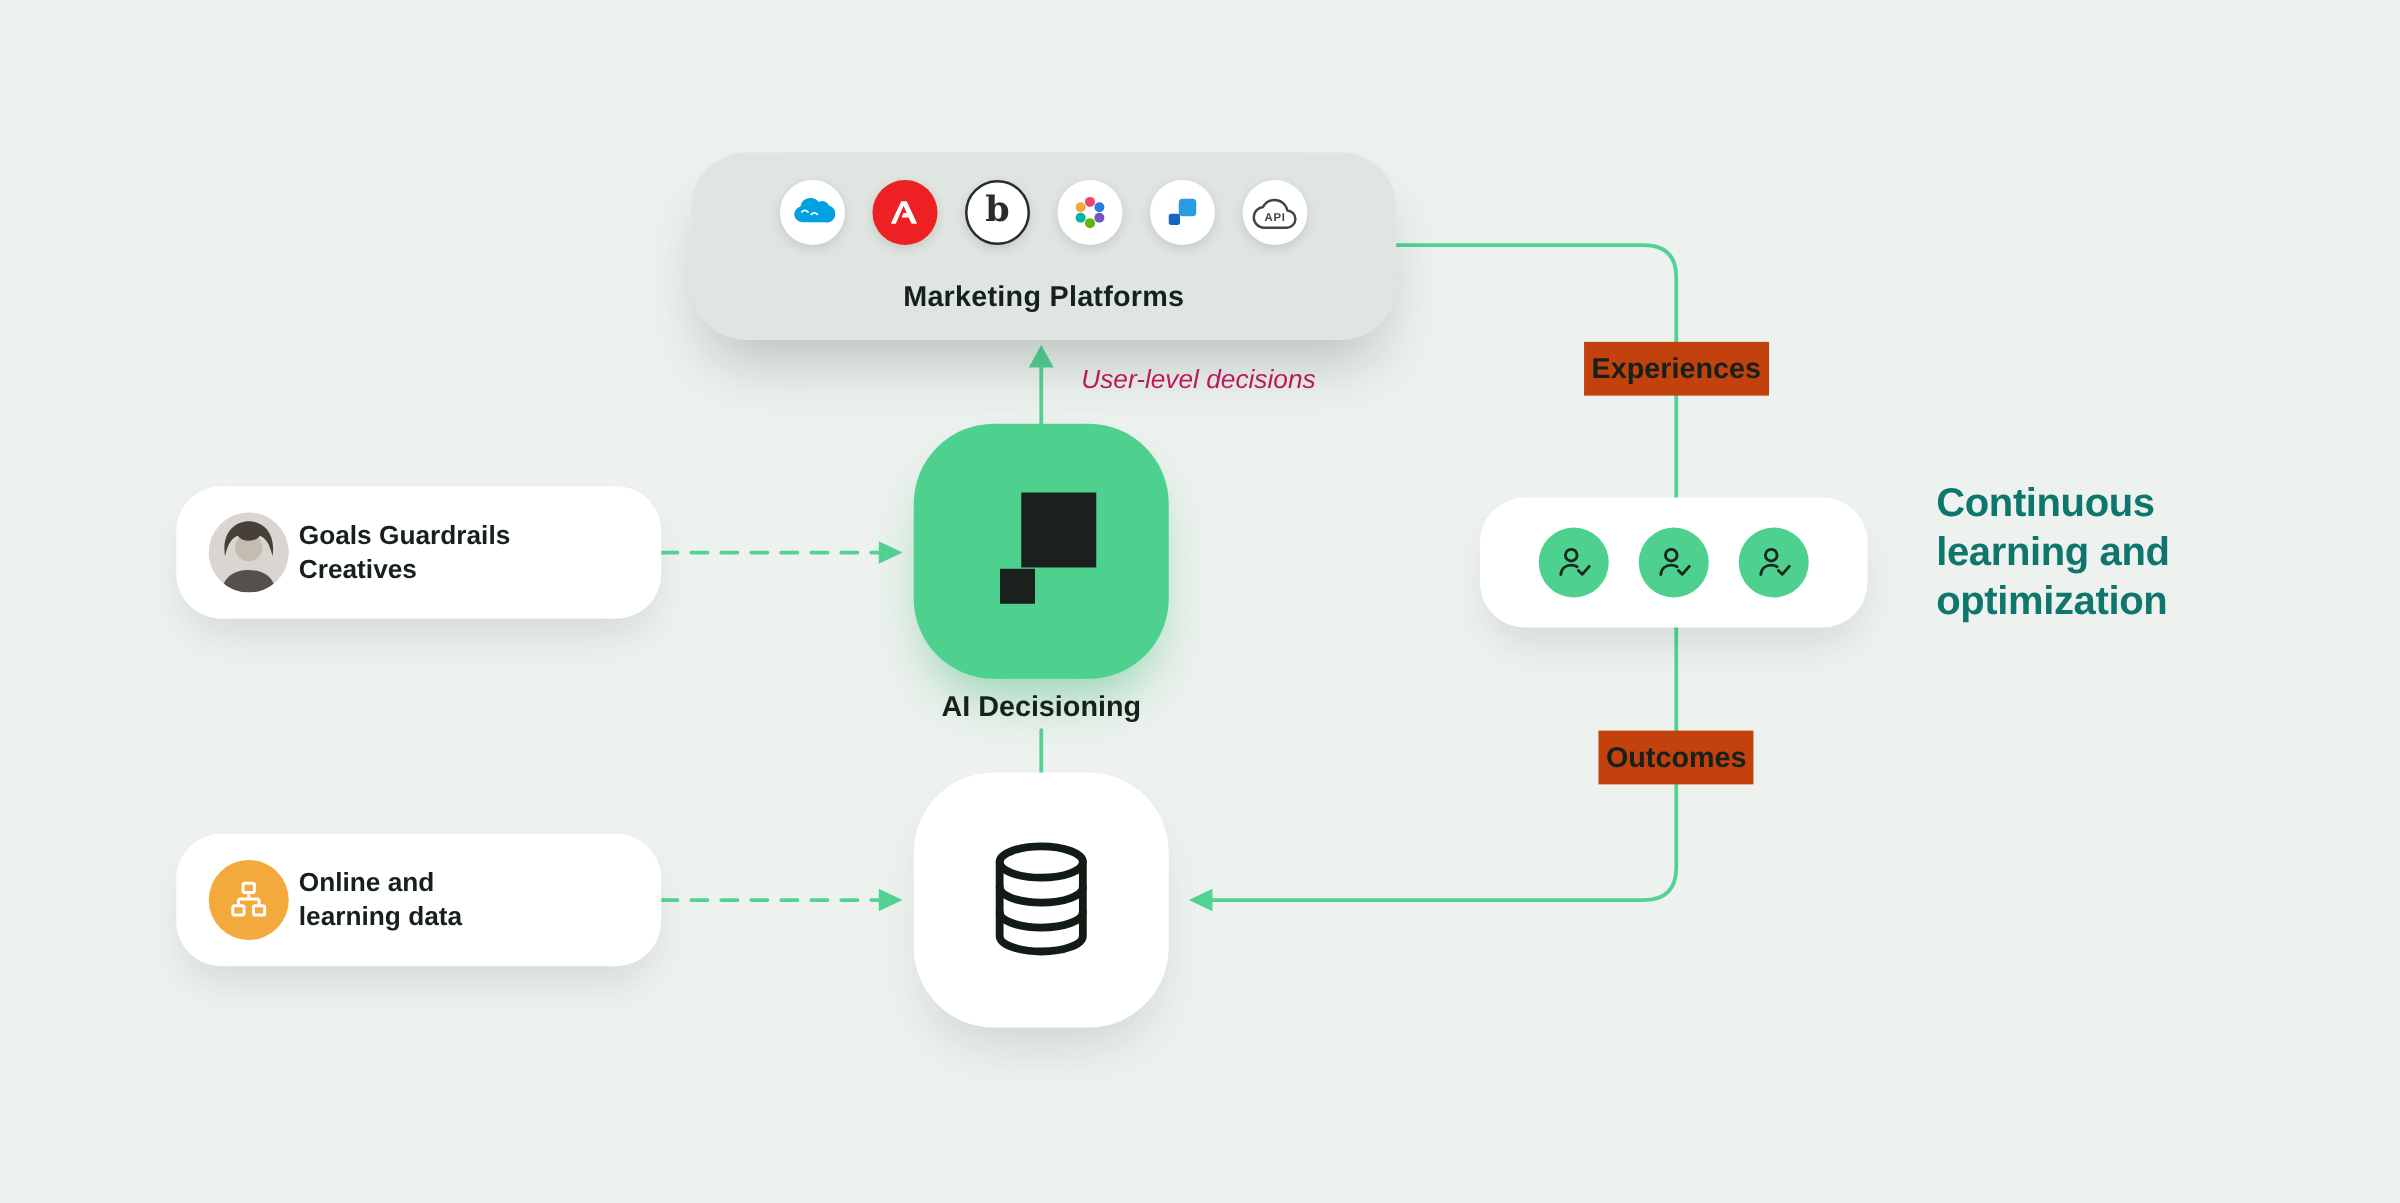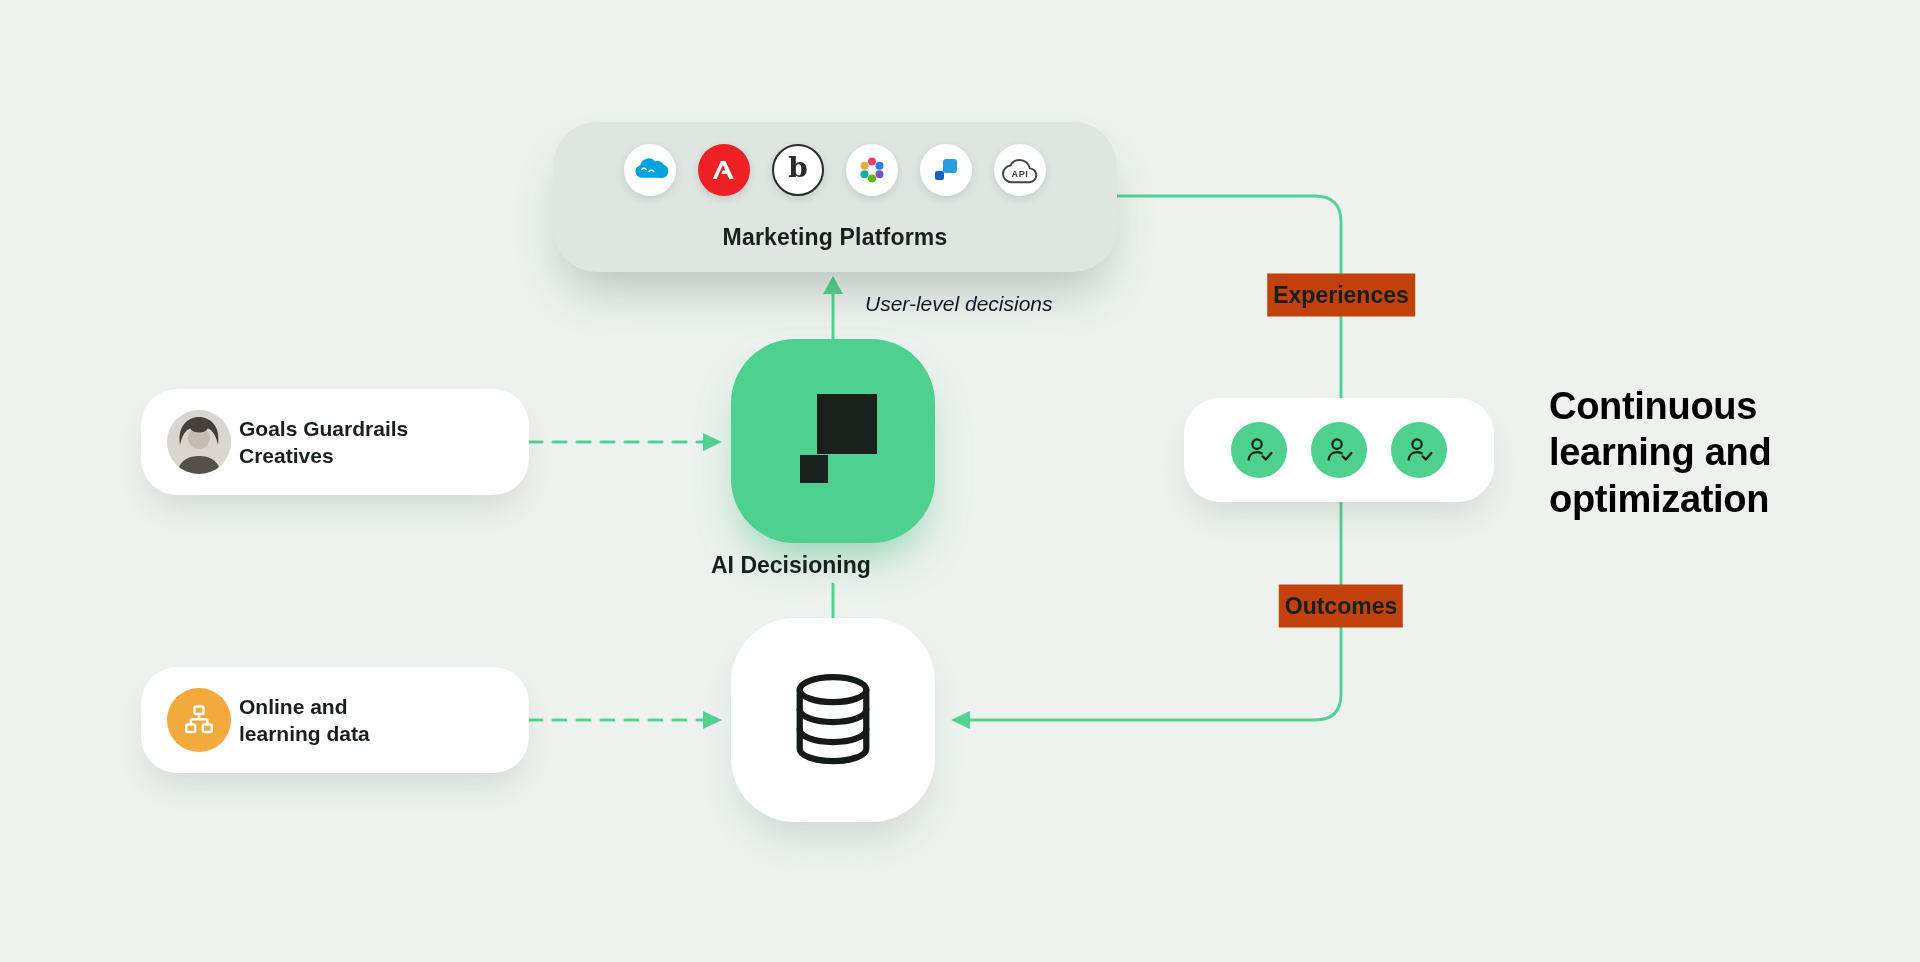--- a/index.html
+++ b/index.html
@@ -46,21 +46,21 @@
   .ai-box {
     left: 731px; top: 339px; width: 204px; height: 204px;
     background: #4ED18E; border-radius: 64px;
     box-shadow: 0 24px 42px -12px rgba(55,180,120,.5);
   }
   .logo-square { position: absolute; background: #1A211C; }
   .logo-big { left: 86px; top: 55px; width: 60px; height: 60px; }
   .logo-small { left: 69px; top: 116px; width: 28px; height: 28px; }
   .ai-label {
     left: 711px; top: 552px; width: 244px;
-    font-size: 23px; font-weight: 700;
+    text-align: center; font-size: 23px; font-weight: 700;
   }
 
   
   .db-box {
     left: 731px; top: 618px; width: 204px; height: 204px;
     background: #FFFFFF; border-radius: 64px;
     box-shadow: 0 24px 42px -12px rgba(40,60,50,.16);
     display: flex; align-items: center; justify-content: center;
   }
 
@@ -103,26 +103,26 @@
     box-shadow: 0 18px 32px -8px rgba(40,60,50,.14);
     display: flex; align-items: center; justify-content: center; gap: 24px;
   }
   .user-circle {
     width: 56px; height: 56px; border-radius: 50%;
     background: #4ED18E;
     display: flex; align-items: center; justify-content: center;
   }
   .continuous-label {
     left: 1549px; top: 383px; width: 280px;
-    font-size: 38px; font-weight: 700; line-height: 1.22;
-    letter-spacing: -0.3px; color: #000000;
+    font-size: 32px; font-weight: 700; line-height: 1.22;
+    letter-spacing: -0.3px; color: #0f766e;
   }
   .decisions-note {
     left: 865px; top: 292px;
-    font-style: italic; font-size: 21px; font-weight: 500; color: #0f172a;
+    font-style: italic; font-size: 21px; font-weight: 500; color: #be185d;
     white-space: nowrap;
   }
 </style>
 </head>
 <body>
 
 <div class="canvas">
 
   <svg class="connectors" width="1920" height="962" viewBox="0 0 1920 962" aria-hidden="true">
     <g fill="none" stroke="#53D393" stroke-width="3" stroke-linecap="round">

